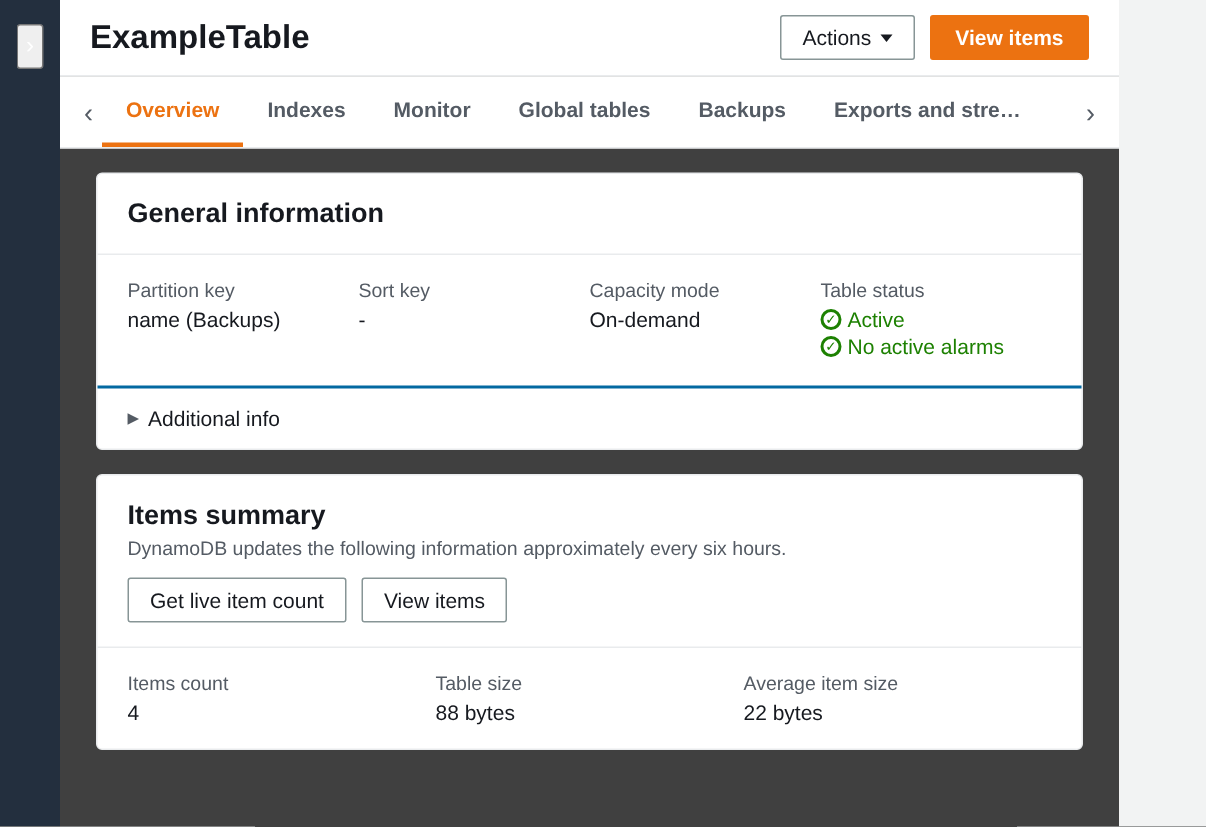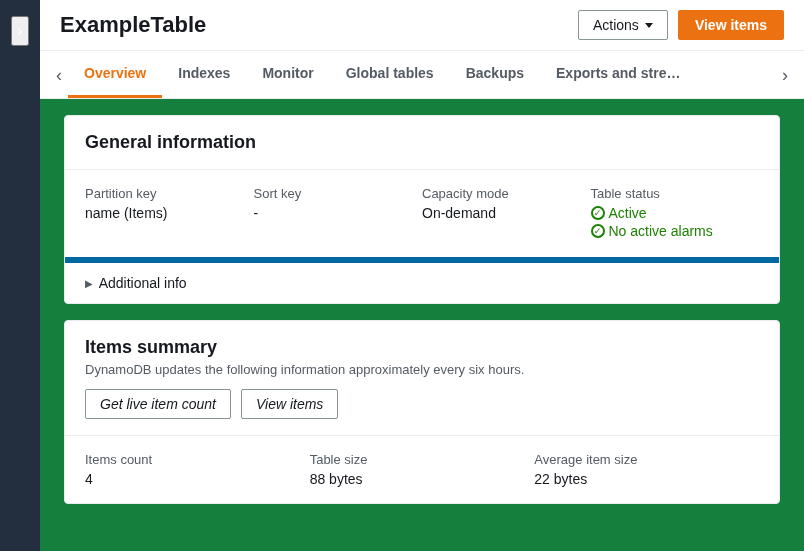--- a/index.html
+++ b/index.html
@@ -5,23 +5,23 @@
     * { box-sizing: border-box; margin: 0; padding: 0; }
     body {
       font-family: -apple-system, BlinkMacSystemFont, "Amazon Ember", Arial, sans-serif;
       background: #f2f3f3;
       font-size: 14px;
       color: #16191f;
     }
     .page-wrapper {
       display: flex;
       height: 551px;
-      width: 804px;
+      width: 746px;
       overflow: hidden;
-      background: #15803d;
+      background: #404040;
     }
     .sidebar {
       width: 40px;
       background: #232f3e;
       display: flex;
       align-items: flex-start;
       justify-content: center;
       padding-top: 16px;
       flex-shrink: 0;
     }
@@ -133,21 +133,21 @@
     }
     .card-title {
       font-size: 18px;
       font-weight: 700;
       color: #16191f;
     }
     .general-info-grid {
       display: grid;
       grid-template-columns: 1fr 1fr 1fr 1fr;
       padding: 16px 20px;
-      border-bottom: 6px solid #0369a1;
+      border-bottom: 2px solid #0369a1;
     }
     .info-cell-label {
       font-size: 13px;
       color: #545b64;
       margin-bottom: 4px;
     }
     .info-cell-value {
       font-size: 14px;
       color: #16191f;
       font-weight: 400;
@@ -206,21 +206,20 @@
       border-bottom: 1px solid #e9ebed;
     }
     .btn-secondary {
       border: 1px solid #879596;
       background: #fff;
       padding: 6px 14px;
       border-radius: 2px;
       cursor: pointer;
       font-size: 14px;
       color: #16191f;
-      font-style: italic;
     }
     .items-stats-grid {
       display: grid;
       grid-template-columns: 1fr 1fr 1fr;
       padding: 16px 20px;
     }
     .stat-label {
       font-size: 13px;
       color: #545b64;
       margin-bottom: 4px;
@@ -279,21 +278,21 @@
     <div class="content-area">
 
       <div class="card">
         <div class="card-header">
           <span class="card-title">General information</span>
         </div>
         <div class="general-info-grid">
 
           <div>
             <div class="info-cell-label">Partition key</div>
-            <div class="info-cell-value">name (Items)</div>
+            <div class="info-cell-value">name (Backups)</div>
           </div>
 
           <div>
             <div class="info-cell-label">Sort key</div>
             <div class="info-cell-value">-</div>
           </div>
 
           <div>
             <div class="info-cell-label">Capacity mode</div>
             <div class="info-cell-value">On-demand</div>

